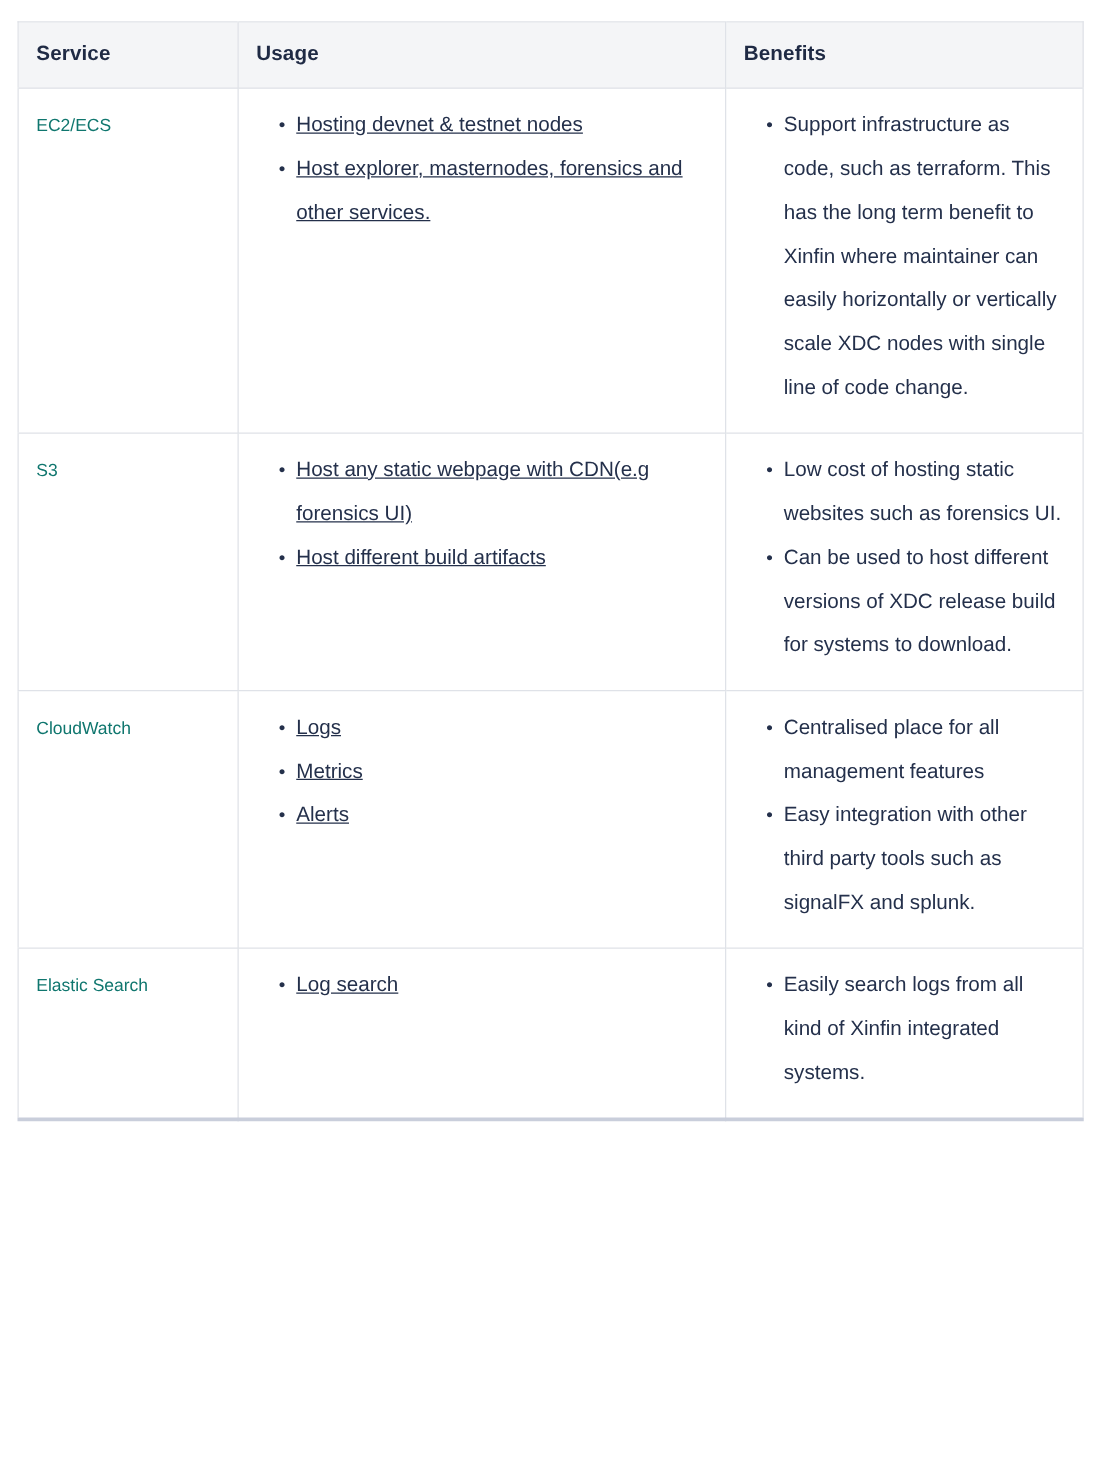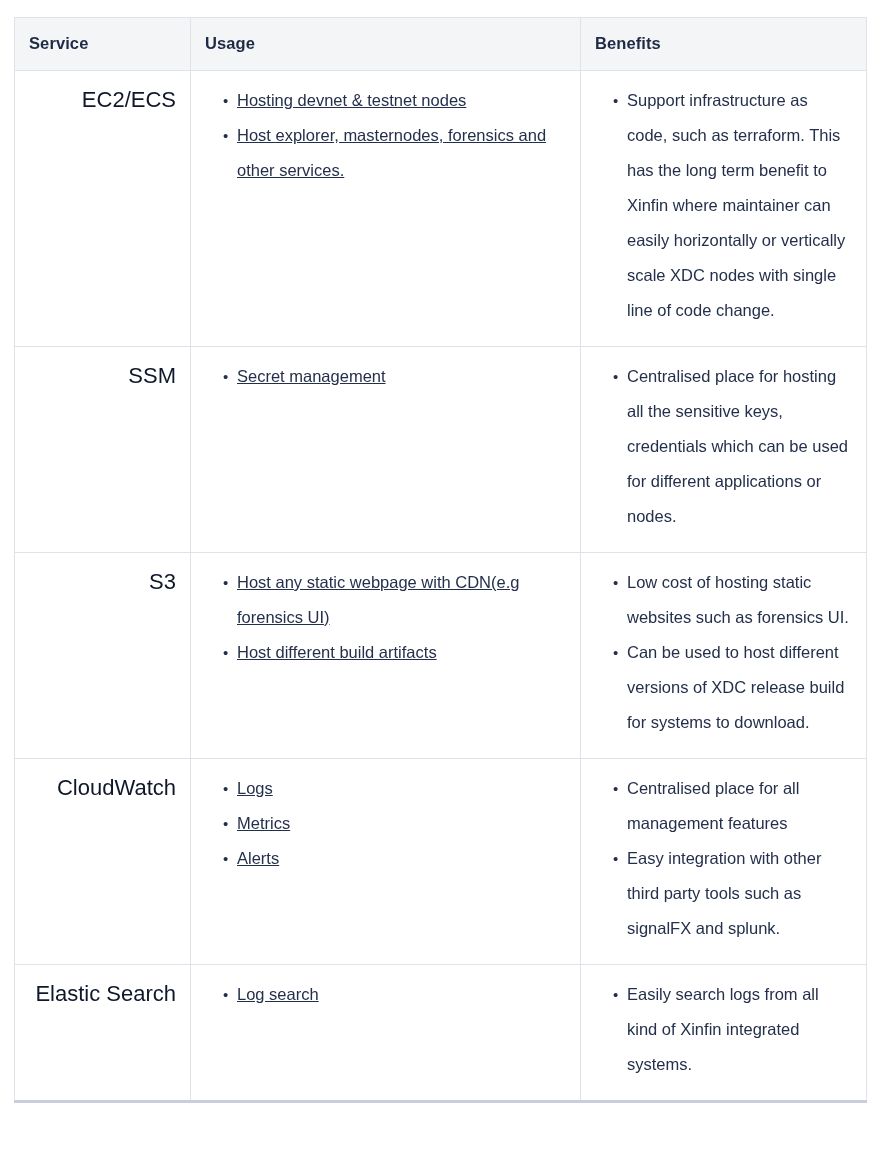--- a/index.html
+++ b/index.html
@@ -58,24 +58,23 @@
     vertical-align: top;
     font-size: 16.5px;
     color: #24304b;
     padding: 12px 14px 18px 14px;
   }
   tbody td:last-child { border-right: none; }
   tbody tr:last-child td { border-bottom: none; }
 
   .svc-name {
     line-height: 34px;
-    font-size: 22px;
-    color: #0f172a;
+    font-size: 14px;
+    color: #0f766e;
     white-space: nowrap;
-    text-align: right;
   }
 
   ul.cell-list {
     margin: 0;
     padding: 0 0 0 21px;
     list-style: none;
   }
   ul.cell-list > li {
     position: relative;
     line-height: 35px;
@@ -125,35 +124,20 @@
             </ul>
           </td>
           <td class="benefit-cell">
             <ul class="cell-list">
               <li>Support infrastructure as code, such as terraform. This has the long term benefit to Xinfin where maintainer can easily horizontally or vertically scale XDC nodes with single line of code change.</li>
             </ul>
           </td>
         </tr>
         <tr>
           <td class="service-cell">
-            <div class="svc-name">SSM</div>
-          </td>
-          <td class="usage-cell">
-            <ul class="cell-list">
-              <li>Secret management</li>
-            </ul>
-          </td>
-          <td class="benefit-cell">
-            <ul class="cell-list">
-              <li>Centralised place for hosting all the sensitive keys, credentials which can be used for different applications or nodes.</li>
-            </ul>
-          </td>
-        </tr>
-        <tr>
-          <td class="service-cell">
             <div class="svc-name">S3</div>
           </td>
           <td class="usage-cell">
             <ul class="cell-list">
               <li>Host any static webpage with CDN(e.g forensics UI)</li>
               <li>Host different build artifacts</li>
             </ul>
           </td>
           <td class="benefit-cell">
             <ul class="cell-list">

